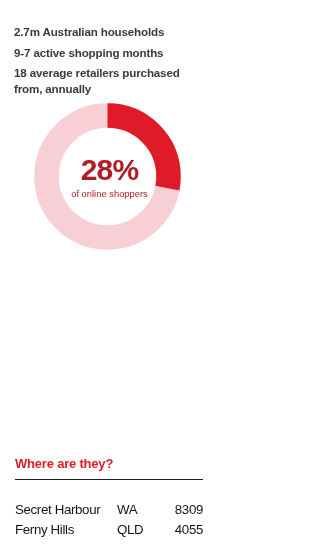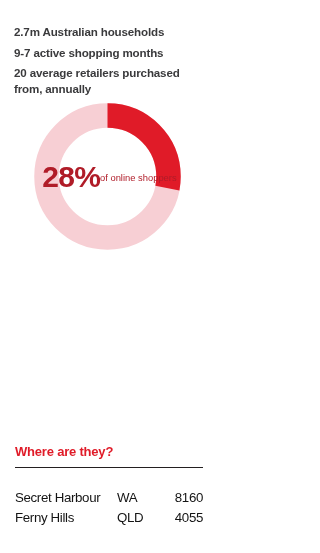--- a/index.html
+++ b/index.html
@@ -47,20 +47,21 @@
     left: 34px;
     top: 0;
   }
   .donut-center {
     position: absolute;
     left: 0;
     right: 0;
     top: 0;
     height: 147px;
     display: flex;
+    flex-direction: column;
     align-items: center;
     justify-content: center;
     pointer-events: none;
   }
   .donut-pct {
     color: #B01C28;
     font-size: 30px;
     font-weight: 700;
     line-height: 31px;
     letter-spacing: -0.8px;
@@ -81,20 +82,21 @@
     top: 442px;
     width: 219px;
   }
   .where-title {
     color: #E01B28;
     font-size: 13px;
     font-weight: 700;
     letter-spacing: -0.2px;
     padding: 0 0 0 15px;
     line-height: 20px;
+    margin-top: 12px;
   }
   .where-rule {
     height: 1px;
     background: #231f20;
     margin: 5px 16px 0 15px;
   }
   .where-table {
     border-collapse: collapse;
     width: 188px;
     margin: 20px 0 0 15px;
@@ -113,21 +115,21 @@
   .col-suburb { width: 102px; }
   .col-state  { width: 46px; }
   .col-post   { width: 40px; text-align: right; }
 </style>
 </head>
 <body>
 
 <div class="stats">
   <div class="stat-line">2.7m Australian households</div>
   <div class="stat-line">9-7 active shopping months</div>
-  <div class="stat-line">20 average retailers purchased
+  <div class="stat-line">18 average retailers purchased
 from, annually</div>
 </div>
 
 <div class="donuts">
 
   <div class="donut-wrap">
     <svg class="donut-svg" width="147" height="147" viewBox="0 0 147 147">
 
       <circle cx="73.5" cy="73.5" r="61" fill="none" stroke="#F7CFD4" stroke-width="24.5"></circle>
 
@@ -144,21 +146,21 @@
 </div>
 
 <div class="where">
   <div class="where-title">Where are they?</div>
   <div class="where-rule"></div>
   <table class="where-table">
     <tbody>
       <tr>
         <td class="col-suburb">Secret Harbour</td>
         <td class="col-state">WA</td>
-        <td class="col-post">8160</td>
+        <td class="col-post">8309</td>
       </tr>
       <tr>
         <td class="col-suburb">Ferny Hills</td>
         <td class="col-state">QLD</td>
         <td class="col-post">4055</td>
       </tr>
     </tbody>
   </table>
 </div>
 

